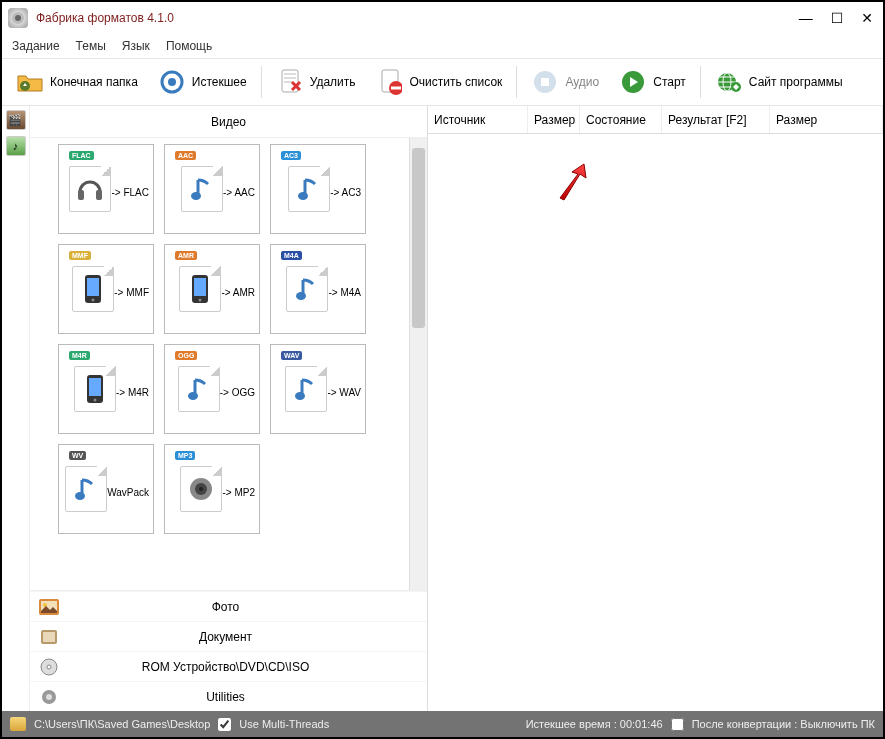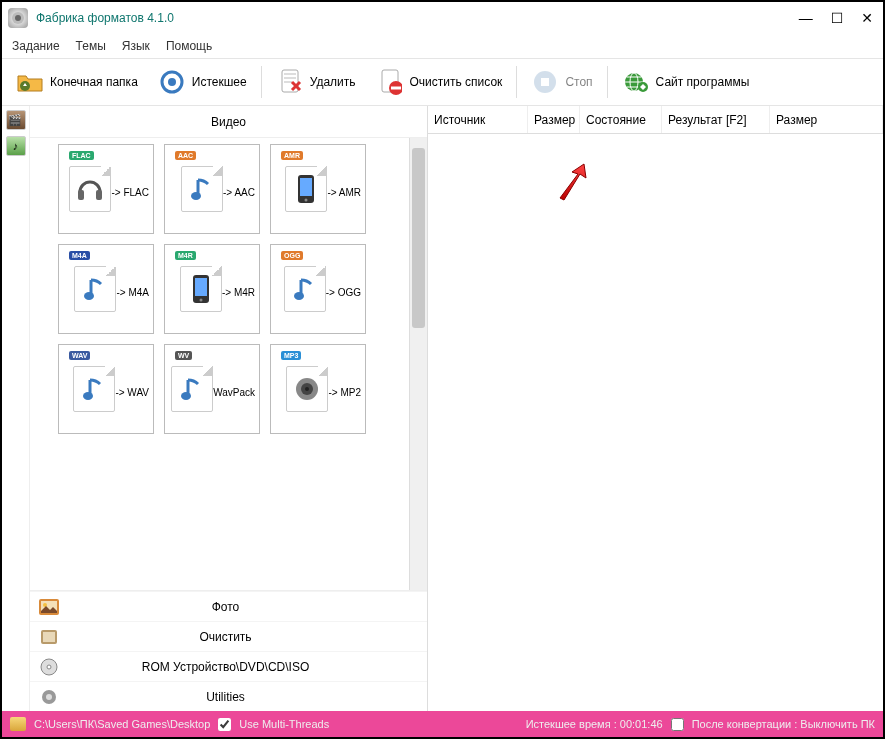--- a/index.html
+++ b/index.html
@@ -2,21 +2,21 @@
 <html><head>
 <meta charset="utf-8">
 <style>
 * { box-sizing: border-box; margin: 0; padding: 0; font-family: "Segoe UI", Tahoma, sans-serif; }
 body { background: #fff; width: 885px; height: 739px; overflow: hidden; border: 2px solid #000; position: relative; }
 .window { width: 100%; height: 100%; display: flex; flex-direction: column; background: #fff; }
 
 
 .titlebar { height: 32px; display: flex; align-items: center; padding: 0 6px; background: #fff; }
 .titlebar .app-icon { width: 20px; height: 20px; margin-right: 8px; background: radial-gradient(circle, #ddd 40%, #999 100%); border-radius: 4px; display:flex; align-items:center; justify-content:center;}
-.titlebar .title { font-size: 12px; color: #0f766e; flex: 1; }
+.titlebar .title { font-size: 12px; color: #7f1d1d; flex: 1; }
 .titlebar .win-controls { display: flex; gap: 18px; margin-right: 4px; }
 .titlebar .win-controls span { font-size: 14px; cursor: pointer; font-family: Arial; }
 
 
 .menubar { height: 24px; display: flex; align-items: center; padding: 0 10px; gap: 16px; font-size: 12px; color: #333; }
 .menubar span { cursor: pointer; }
 
 
 .toolbar { height: 48px; display: flex; align-items: center; padding: 0 6px; gap: 4px; border-top: 1px solid #e5e5e5; border-bottom: 1px solid #e5e5e5; background: #fff; }
 .tool-btn { display: flex; align-items: center; gap: 6px; padding: 4px 8px; font-size: 12px; cursor: pointer; border-radius: 3px; }
@@ -55,21 +55,21 @@
 .col-src { width: 100px; }
 .col-size { width: 52px; }
 .col-state { width: 82px; }
 .col-res { width: 108px; }
 .col-size2 { flex: 1; }
 .state-done { background: #2d6fd8; color: #fff; }
 
 .arrow { position: absolute; left: 552px; top: 160px; width: 40px; height: 40px; pointer-events: none; }
 
 
-.status { height: 26px; background: #ec4899; color: #eee; display: flex; align-items: center; font-size: 11px; padding: 8px 8px; gap: 8px; }
+.status { height: 26px; background: #737373; color: #eee; display: flex; align-items: center; font-size: 11px; padding: 8px 8px; gap: 8px; }
 .status .folder-ico { width: 16px; height: 14px; background: linear-gradient(#f7d77a,#d9a63a); border-radius: 2px; }
 .status input[type=checkbox] { accent-color: #fff; }
 .status .spacer { flex: 1; }
 
 svg { display: block; }
 </style>
 </head>
 <body>
 
 <div class="window">
@@ -138,21 +138,30 @@
       <span>Очистить список</span>
     </div>
     <div class="tool-sep"></div>
     <div class="tool-btn" style="opacity:.5">
       <div class="tool-icon">
         <svg width="26" height="26" viewBox="0 0 26 26">
             <circle cx="13" cy="13" r="11" fill="#a8c0d8"></circle>
             <rect x="9" y="9" width="8" height="8" fill="#fff"></rect>
           </svg>
       </div>
-      <span>Стоп</span>
+      <span>Аудио</span>
+    </div>
+    <div class="tool-btn">
+      <div class="tool-icon">
+        <svg width="26" height="26" viewBox="0 0 26 26">
+            <circle cx="13" cy="13" r="11" fill="#3a9a3a"></circle>
+            <path d="M10 8l8 5-8 5z" fill="#fff"></path>
+          </svg>
+      </div>
+      <span>Старт</span>
     </div>
     <div class="tool-sep"></div>
     <div class="tool-btn">
       <div class="tool-icon">
         <svg width="26" height="26" viewBox="0 0 26 26">
             <circle cx="11" cy="13" r="9" fill="#3a9a3a"></circle>
             <ellipse cx="11" cy="13" rx="4" ry="9" fill="none" stroke="#fff"></ellipse>
             <path d="M2 13h18M4 8h14M4 18h14" stroke="#fff"></path>
             <circle cx="20" cy="18" r="5" fill="#3a9a3a"></circle>
             <path d="M20 15l-3 3 3 3 3-3z" fill="#fff"></path>
@@ -189,20 +198,42 @@
               <div class="tile">
                 <div class="badge" style="background:#e07a2b">AAC</div>
                 <div class="file-ico">
                   <svg width="24" height="26" viewBox="0 0 24 26">
                     <path d="M8 4v14" stroke="#3a7abf" stroke-width="3"></path>
                     <ellipse cx="6" cy="20" rx="5" ry="4" fill="#3a7abf"></ellipse>
                     <path d="M8 4q6 0 10 4" stroke="#3a7abf" stroke-width="3" fill="none"></path>
                   </svg>
                 </div>
                 <div class="lbl">-&gt; AAC</div>
+              </div>
+              <div class="tile">
+                <div class="badge" style="background:#2a8fd6">AC3</div>
+                <div class="file-ico">
+                  <svg width="24" height="26" viewBox="0 0 24 26">
+                    <path d="M8 4v14" stroke="#3a7abf" stroke-width="3"></path>
+                    <ellipse cx="6" cy="20" rx="5" ry="4" fill="#3a7abf"></ellipse>
+                    <path d="M8 4q6 0 10 4" stroke="#3a7abf" stroke-width="3" fill="none"></path>
+                  </svg>
+                </div>
+                <div class="lbl">-&gt; AC3</div>
+              </div>
+              <div class="tile">
+                <div class="badge" style="background:#d9b13a">MMF</div>
+                <div class="file-ico">
+                  <svg width="20" height="30" viewBox="0 0 20 30">
+                    <rect x="2" y="1" width="16" height="28" rx="3" fill="#333"></rect>
+                    <rect x="4" y="4" width="12" height="18" fill="#6af"></rect>
+                    <circle cx="10" cy="26" r="1.5" fill="#888"></circle>
+                  </svg>
+                </div>
+                <div class="lbl">-&gt; MMF</div>
               </div>
               <div class="tile">
                 <div class="badge" style="background:#e07a2b">AMR</div>
                 <div class="file-ico">
                   <svg width="20" height="30" viewBox="0 0 20 30">
                     <rect x="2" y="1" width="16" height="28" rx="3" fill="#333"></rect>
                     <rect x="4" y="4" width="12" height="18" fill="#6af"></rect>
                     <circle cx="10" cy="26" r="1.5" fill="#888"></circle>
                   </svg>
                 </div>
@@ -292,21 +323,21 @@
               </div>
             <div class="txt">Фото</div>
           </div>
           <div class="row">
             <div class="bi">
                 <svg width="20" height="16" viewBox="0 0 20 16">
                   <rect x="2" y="1" width="16" height="14" rx="2" fill="#b89a6a"></rect>
                   <rect x="4" y="3" width="12" height="10" fill="#e8d8b8"></rect>
                 </svg>
               </div>
-            <div class="txt">Очистить</div>
+            <div class="txt">Документ</div>
           </div>
           <div class="row">
             <div class="bi">
                 <svg width="18" height="18" viewBox="0 0 18 18">
                   <circle cx="9" cy="9" r="8" fill="#ddd" stroke="#888"></circle>
                   <circle cx="9" cy="9" r="2" fill="#fff" stroke="#888"></circle>
                 </svg>
               </div>
             <div class="txt">ROM Устройство\DVD\CD\ISO</div>
           </div>

